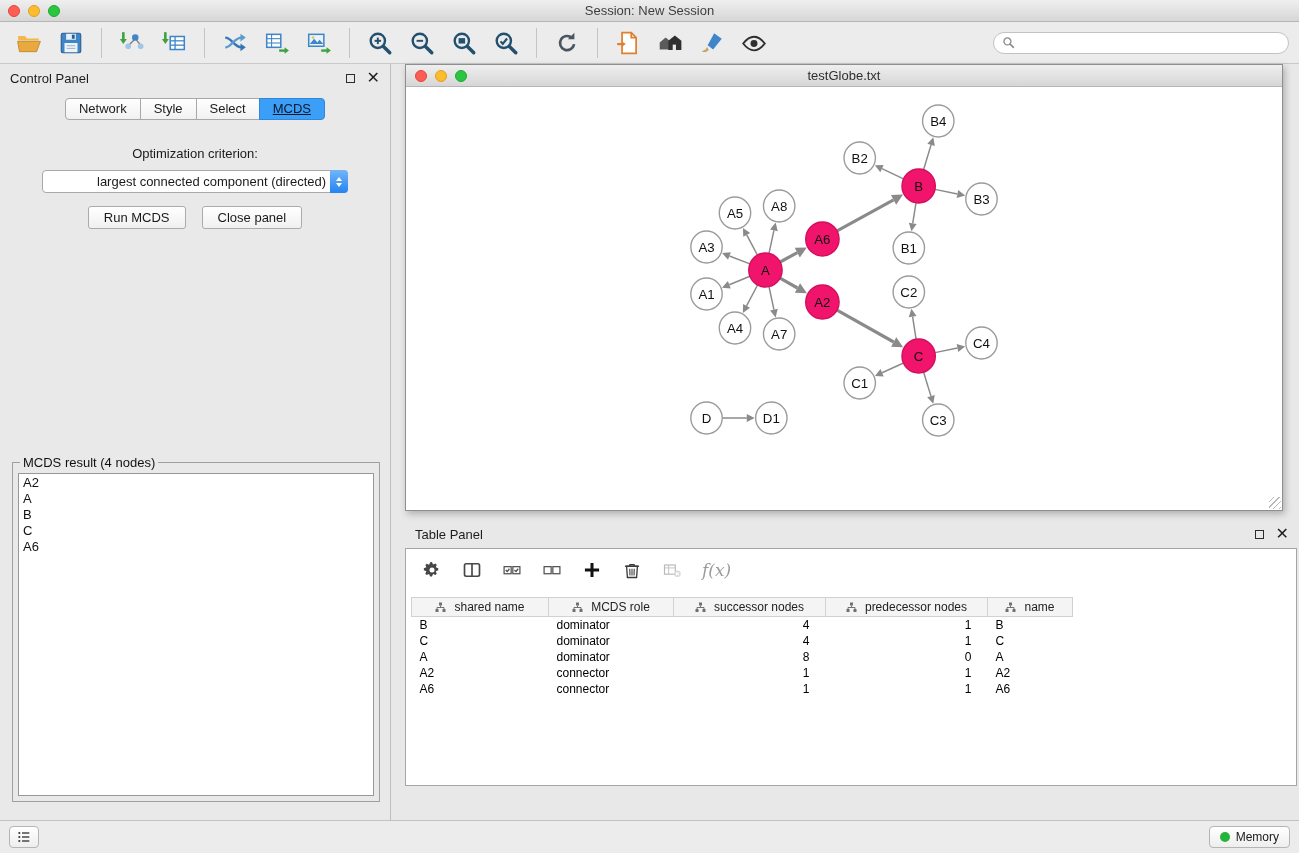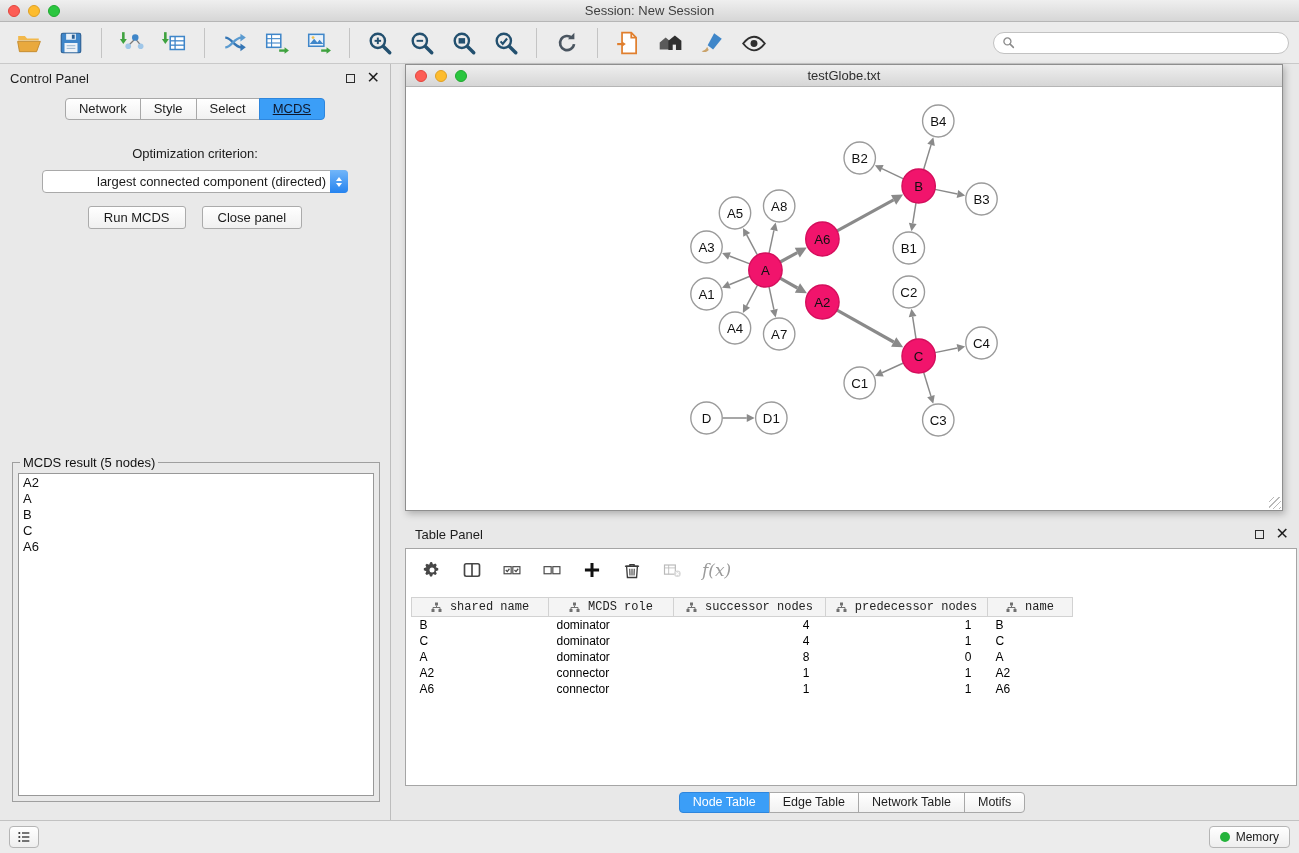--- a/index.html
+++ b/index.html
@@ -89,21 +89,21 @@
   .table-box { position:absolute; top:28px; left:0; right:2px; height:238px; background:#fff;
                border:1px solid #a5a5a5; }
   .table-toolbar { height:42px; display:flex; align-items:center; gap:20px; padding:0 16px; }
   .table-toolbar .tt-btn { background:none; border:none; display:flex; align-items:center; cursor:pointer; }
   .fx { font-family:"DejaVu Serif","Liberation Serif",serif; font-style:italic; font-size:17px; color:#9b9b9b; }
   .table-wrap { position:absolute; top:48px; left:5px; right:5px; bottom:4px; overflow:hidden; background:#fff; }
   table.node-table { border-collapse:collapse; width:100%; font-size:12px; table-layout:fixed; }
   .node-table thead th { height:19px; background:#f4f4f4; border:1px solid #d2d2d2; font-weight:normal;
                          font-size:12px; color:#222; padding:0; }
   .node-table thead th.filler { background:transparent; border:none; }
-  .th-inner { display:flex; align-items:center; justify-content:center; gap:8px;font-family:Liberation Mono, monospace; }
+  .th-inner { display:flex; align-items:center; justify-content:center; gap:8px; }
   .node-table tbody td { height:16px; padding:0 8px; font-size:12px; color:#000; overflow:hidden;
                          white-space:nowrap; }
   .node-table tbody td.num { text-align:right; padding-right:16px; }
   .table-tabs { position:absolute; left:0; right:0; top:272px; display:flex; justify-content:center; }
   .ttab { height:21px; line-height:19px; padding:0 13px; border:1px solid #a8a8a8;
           background:linear-gradient(#ffffff,#f1f1f1); font-size:12.5px; margin-left:-1px; color:#1d1d1d;
           cursor:pointer; }
   .ttab:first-child { border-radius:4px 0 0 4px; margin-left:0; }
   .ttab:last-child { border-radius:0 4px 4px 0; }
   .ttab.active { background:#3b9ef7; border-color:#2e86dd; color:#fff; }
@@ -295,21 +295,21 @@
       <span class="combo-stepper">
           <i class="up"></i>
           <i class="dn"></i>
         </span>
     </div>
     <div class="btn-row">
       <button class="mac-btn">Run MCDS</button>
       <button class="mac-btn">Close panel</button>
     </div>
     <fieldset class="result-box">
-      <legend>MCDS result (5 nodes)</legend>
+      <legend>MCDS result (4 nodes)</legend>
       <div class="result-list" id="mcds-result-list">
           <div class="result-item">A2</div>
           <div class="result-item">A</div>
           <div class="result-item">B</div>
           <div class="result-item">C</div>
           <div class="result-item">A6</div>
         </div>
     </fieldset>
   </aside>
 
@@ -623,26 +623,20 @@
                   <td>connector</td>
                   <td class="num">1</td>
                   <td class="num">1</td>
                   <td>A6</td>
                   <td></td>
                 </tr>
               </tbody>
           </table>
         </div>
       </div>
-      <div class="table-tabs" id="table-tabs">
-          <div class="ttab active">Node Table</div>
-          <div class="ttab">Edge Table</div>
-          <div class="ttab">Network Table</div>
-          <div class="ttab">Motifs</div>
-        </div>
     </div>
   </div>
 
   <div class="statusbar">
     <button class="status-left-btn">
       <svg viewBox="0 0 24 24" width="16" height="16">
           <circle cx="5" cy="6" r="1.6" fill="#333"></circle>
           <circle cx="5" cy="12" r="1.6" fill="#333"></circle>
           <circle cx="5" cy="18" r="1.6" fill="#333"></circle>
           <line x1="9" y1="6" x2="20" y2="6" stroke="#333" stroke-width="2"></line>

